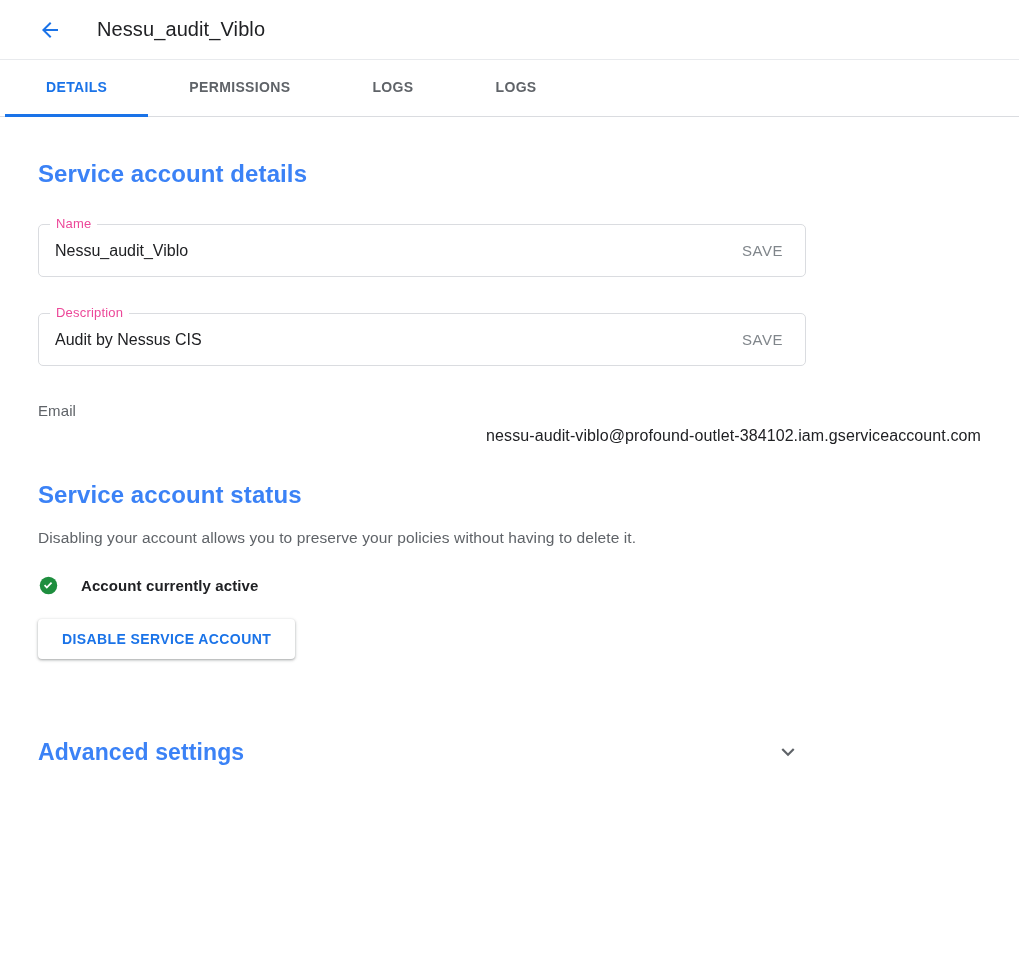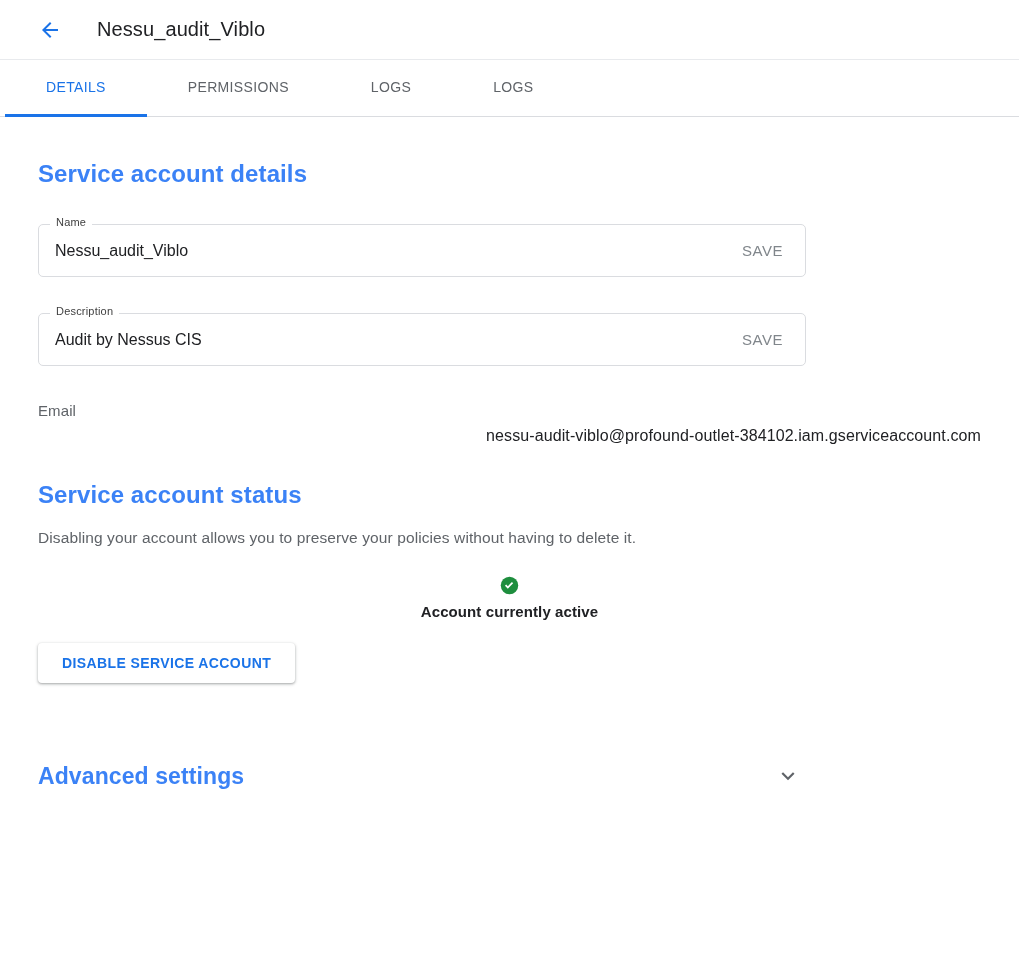--- a/index.html
+++ b/index.html
@@ -46,21 +46,21 @@
     border-bottom: 1px solid #dadce0;
     padding-left: 5px;
     height: 57px;
   }
   .tab {
     display: flex;
     align-items: center;
     justify-content: center;
     padding: 0 41px;
     font-size: 14px;
-    font-weight: 400;
+    font-weight: 700;
     letter-spacing: 0.35px;
     color: #5f6368;
     cursor: pointer;
     border-bottom: 3px solid transparent;
     margin-bottom: -1px;
     user-select: none;
   }
   .tab.active {
     color: #1a73e8;
     border-bottom-color: #1a73e8;
@@ -90,22 +90,22 @@
     align-items: center;
     margin-bottom: 36px;
     background: #fff;
   }
   .field-label {
     position: absolute;
     top: -9px;
     left: 11px;
     background: #fff;
     padding: 0 6px;
-    font-size: 11px;
-    color: #404040;
+    font-size: 13px;
+    color: #ec4899;
     letter-spacing: 0.2px;
   }
   .field-input {
     flex: 1;
     border: none;
     outline: none;
     background: transparent;
     font-family: "Liberation Sans", sans-serif;
     font-size: 16px;
     color: #202124;
@@ -145,23 +145,22 @@
   .status-desc {
     font-size: 15.5px;
     color: #5f6368;
     letter-spacing: 0.1px;
     margin-bottom: 28px;
   }
 
   .active-row {
     display: flex;
     align-items: center;
-    gap: 7px;
+    gap: 22px;
     margin-bottom: 23px;
-    flex-direction: column;
   }
   .check-icon { width: 21px; height: 21px; display: inline-flex; }
   .active-label {
     font-size: 15px;
     font-weight: 700;
     color: #202124;
     letter-spacing: 0.1px;
   }
 
   .disable-btn {

